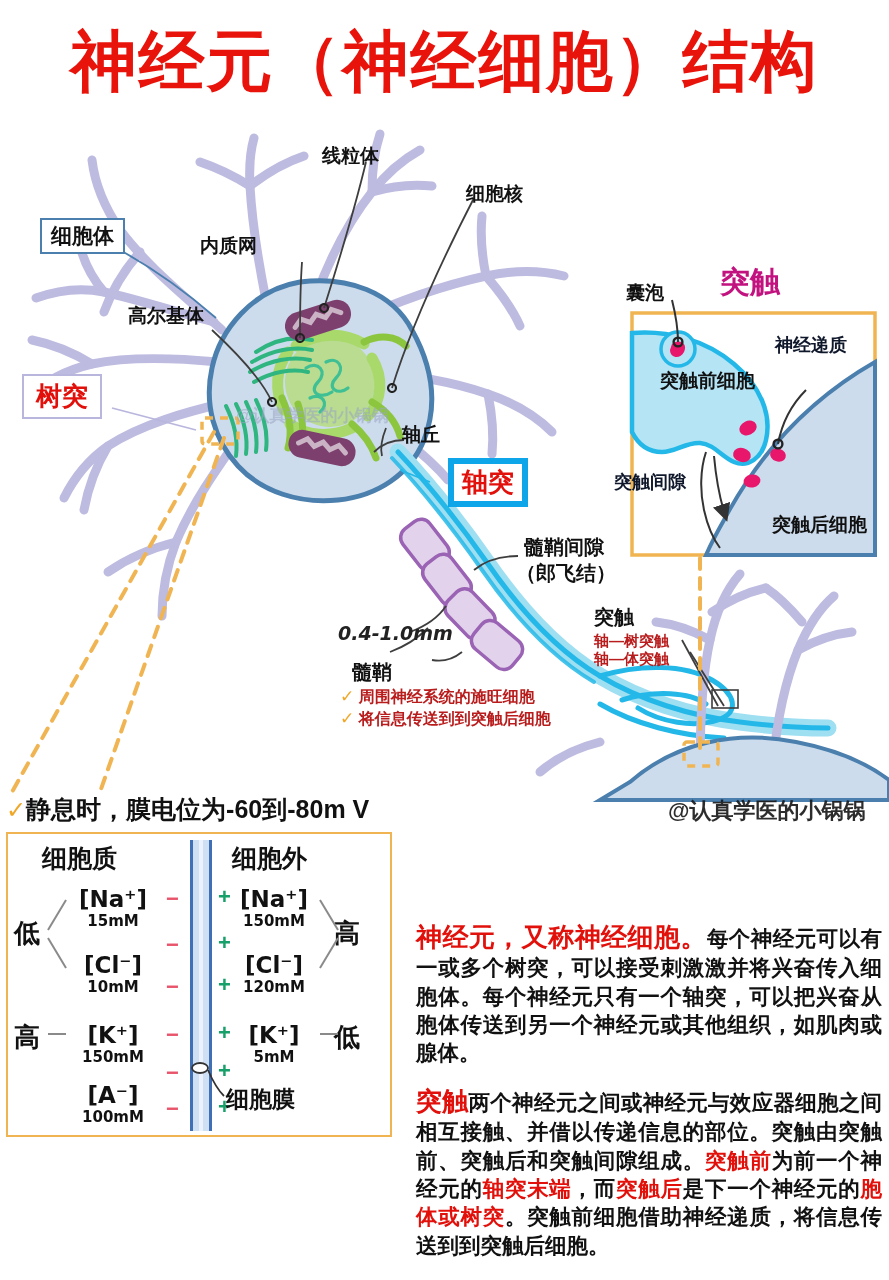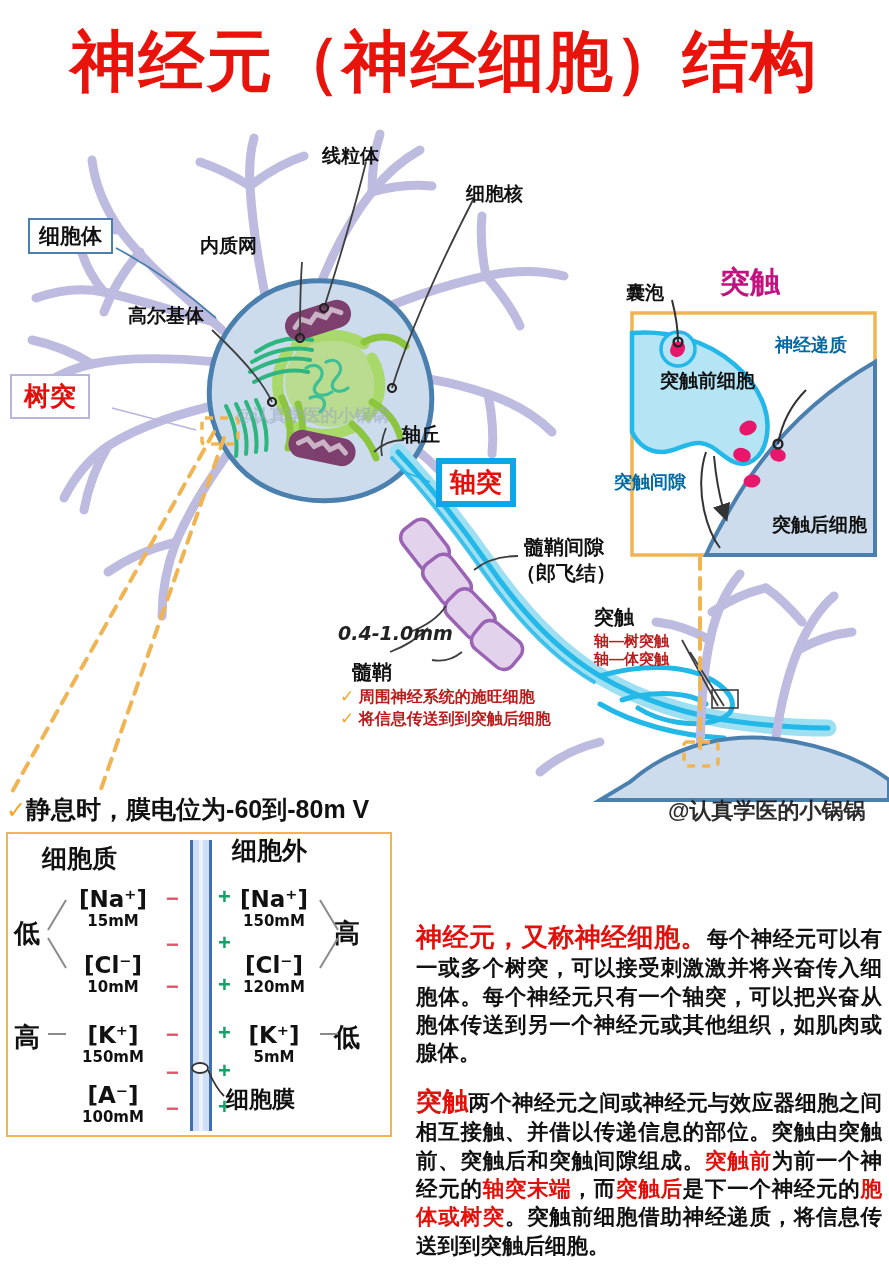--- a/index.html
+++ b/index.html
@@ -5,26 +5,26 @@
   html,body{margin:0;padding:0;background:#fff;}
   body{width:889px;height:1280px;position:relative;overflow:hidden;
        font-family:"Liberation Sans","DejaVu Sans",sans-serif;color:#111;}
   .abs{position:absolute;}
   #title{top:28px;left:0;width:889px;text-align:center;color:#e8140c;
          font-size:66px;font-weight:bold;letter-spacing:2px;line-height:1;}
   svg.layer{position:absolute;top:0;left:0;width:889px;height:1280px;pointer-events:none;}
   .lbl{font-size:19px;font-weight:bold;color:#111;white-space:nowrap;line-height:1.15;}
   .lbl-sm{font-size:15px;font-weight:bold;color:#b91c1c;white-space:nowrap;line-height:1.25;}
   .boxlbl{border:2px solid #4a7fae;background:#fff;padding:2px 9px;font-size:21px;
-          font-weight:bold;white-space:nowrap;}
+          font-weight:bold;white-space:nowrap;margin-left:12px;}
   .boxlbl.red-lav{border:2px solid #b9b6de;color:#e2100b;font-size:26px;padding:3px 12px;}
   .boxlbl.red-cyan{border:6px solid #0ea5e9;color:#e2100b;font-size:26px;padding:1px 8px;}
   .magenta{color:#c2127f;font-size:30px;font-weight:bold;white-space:nowrap;}
   .red{color:#e2100b;}
-  .redlbl{color:#0369a1;font-size:18px;font-weight:bold;white-space:nowrap;}
+  .redlbl{color:#0f172a;font-size:18px;font-weight:bold;white-space:nowrap;}
   .mm{font-family:"DejaVu Sans",sans-serif;font-size:19px;font-weight:bold;
       font-style:italic;color:#222;white-space:nowrap;}
   .chk{color:#f0a728;font-weight:bold;font-size:17px;}
   .watermark{color:#1b1b1b;font-size:22px;font-weight:bold;opacity:.92;white-space:nowrap;}
   .watermark-soft{color:#9aa4c4;font-size:17px;font-weight:bold;opacity:.55;white-space:nowrap;}
   
   #rest-line{left:6px;top:793px;font-size:25px;font-weight:bold;white-space:nowrap;}
   #mp-panel{left:6px;top:832px;width:386px;height:305px;border:2px solid #f0b552;
             background:#fff;box-sizing:border-box;}
   .mp-head{position:absolute;font-size:25px;font-weight:bold;}
@@ -263,21 +263,21 @@
 
 <div class="abs watermark-soft" style="left:236px;top:404px;">@认真学医的小锅锅</div>
 <div class="abs watermark" style="left:668px;top:796px;">@认真学医的小锅锅</div>
 
 <div class="abs" id="rest-line">
   <span class="chk" style="font-size:24px;">✓</span><span>静息时，膜电位为-60到-80m V</span>
 </div>
 
 <div class="abs" id="mp-panel">
   <div class="mp-head" style="left:34px;top:8px;">细胞质</div>
-  <div class="mp-head" style="left:224px;top:0;">细胞外</div>
+  <div class="mp-head" style="left:224px;top:8px;">细胞外</div>
 
   <div class="membrane"></div>
 
   <div class="ion" style="left:60px;top:52px;width:90px;">
     <b>[Na⁺]</b>
     <span>15mM</span>
   </div>
   <div class="ion" style="left:60px;top:118px;width:90px;">
     <b>[Cl⁻]</b>
     <span>10mM</span>

